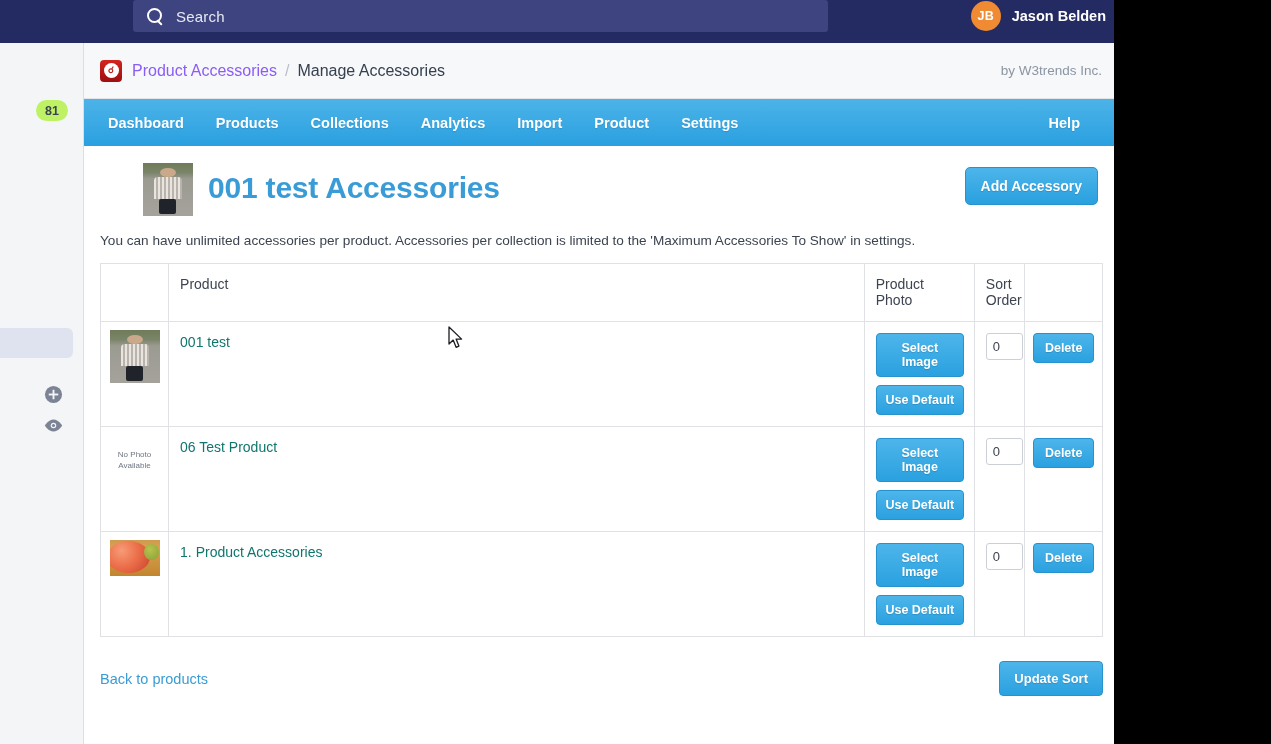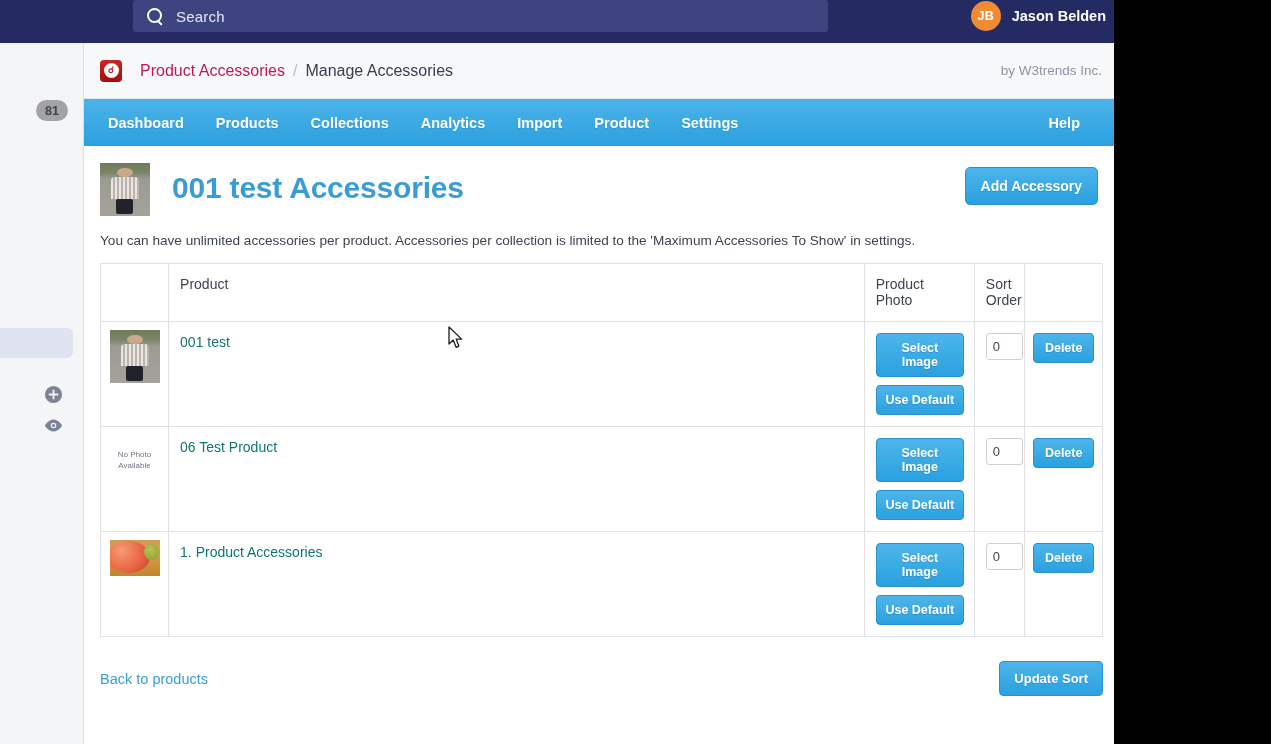--- a/index.html
+++ b/index.html
@@ -56,21 +56,21 @@
   #user-name { color: #ffffff; font-size: 14.5px; font-weight: bold; white-space: nowrap; }
 
   
   #sidebar {
     position: absolute; left: 0; top: 43px; width: 84px; height: 701px;
     background: #f4f5f7; border-right: 1px solid #dcdee3;
   }
   #badge-81 {
     position: absolute; left: 36px; top: 57px;
     min-width: 32px; height: 21px; padding: 0 8px;
-    background: #a3a3a3; color: #3b4252;
+    background: #bef264; color: #3b4252;
     border-radius: 11px; font-size: 12.5px; font-weight: bold;
     display: flex; align-items: center; justify-content: center;
   }
   #sidebar-highlight {
     position: absolute; left: -8px; top: 285px; width: 81px; height: 30px;
     background: #dfe2ef; border-radius: 6px;
   }
   .side-icon {
     position: absolute; left: 44px; width: 19px; height: 19px;
     color: #7b8394;
@@ -89,21 +89,21 @@
     background: linear-gradient(180deg, #d4231f 0%, #9d0f0f 100%);
     display: flex; align-items: center; justify-content: center;
     margin-right: 10px;
   }
   #app-logo .glyph {
     width: 15px; height: 15px; border-radius: 50%;
     background: #ffffff; position: relative;
     display: flex; align-items: center; justify-content: center;
     font-size: 9px; color: #c2201c; font-weight: bold; line-height: 1;
   }
-  #crumb-app { color: #be185d; font-size: 16px; margin-left: 8px; }
+  #crumb-app { color: #8b5cf6; font-size: 16px; }
   #crumb-sep { color: #b9bfc9; font-size: 16px; margin: 0 8px; }
   #crumb-page { color: #36404e; font-size: 16px; }
   #vendor { margin-left: auto; color: #8c95a3; font-size: 13.5px; }
 
   
   #navbar {
     position: absolute; left: 84px; top: 99px; width: 1030px; height: 47px;
     background: linear-gradient(180deg, #4cb3e8 0%, #2aa0e0 100%);
     display: flex; align-items: center; padding: 0 18px 0 8px;
   }
@@ -113,21 +113,21 @@
     text-shadow: 0 1px 1px rgba(0,0,0,.12);
   }
   #nav-help { margin-left: auto; }
 
   
   #content {
     position: absolute; left: 84px; top: 146px; width: 1030px; height: 598px;
     background: #ffffff; padding: 17px 16px 0 16px;
   }
 
-  #title-row { display: flex; align-items: flex-start; gap: 8px; position: relative; }
+  #title-row { display: flex; align-items: flex-start; gap: 1px; position: relative; margin-left: 43px; }
   #product-thumb-big {
     width: 50px; height: 53px; flex: 0 0 auto; overflow: hidden;
     background: #8a8f82;
   }
   #page-title {
     color: #3a9cd6; font-size: 30px; font-weight: bold;
     margin-left: 14px; margin-top: 8px; letter-spacing: -.2px;
   }
   #add-accessory-btn {
     position: absolute; right: 0; top: 4px;

